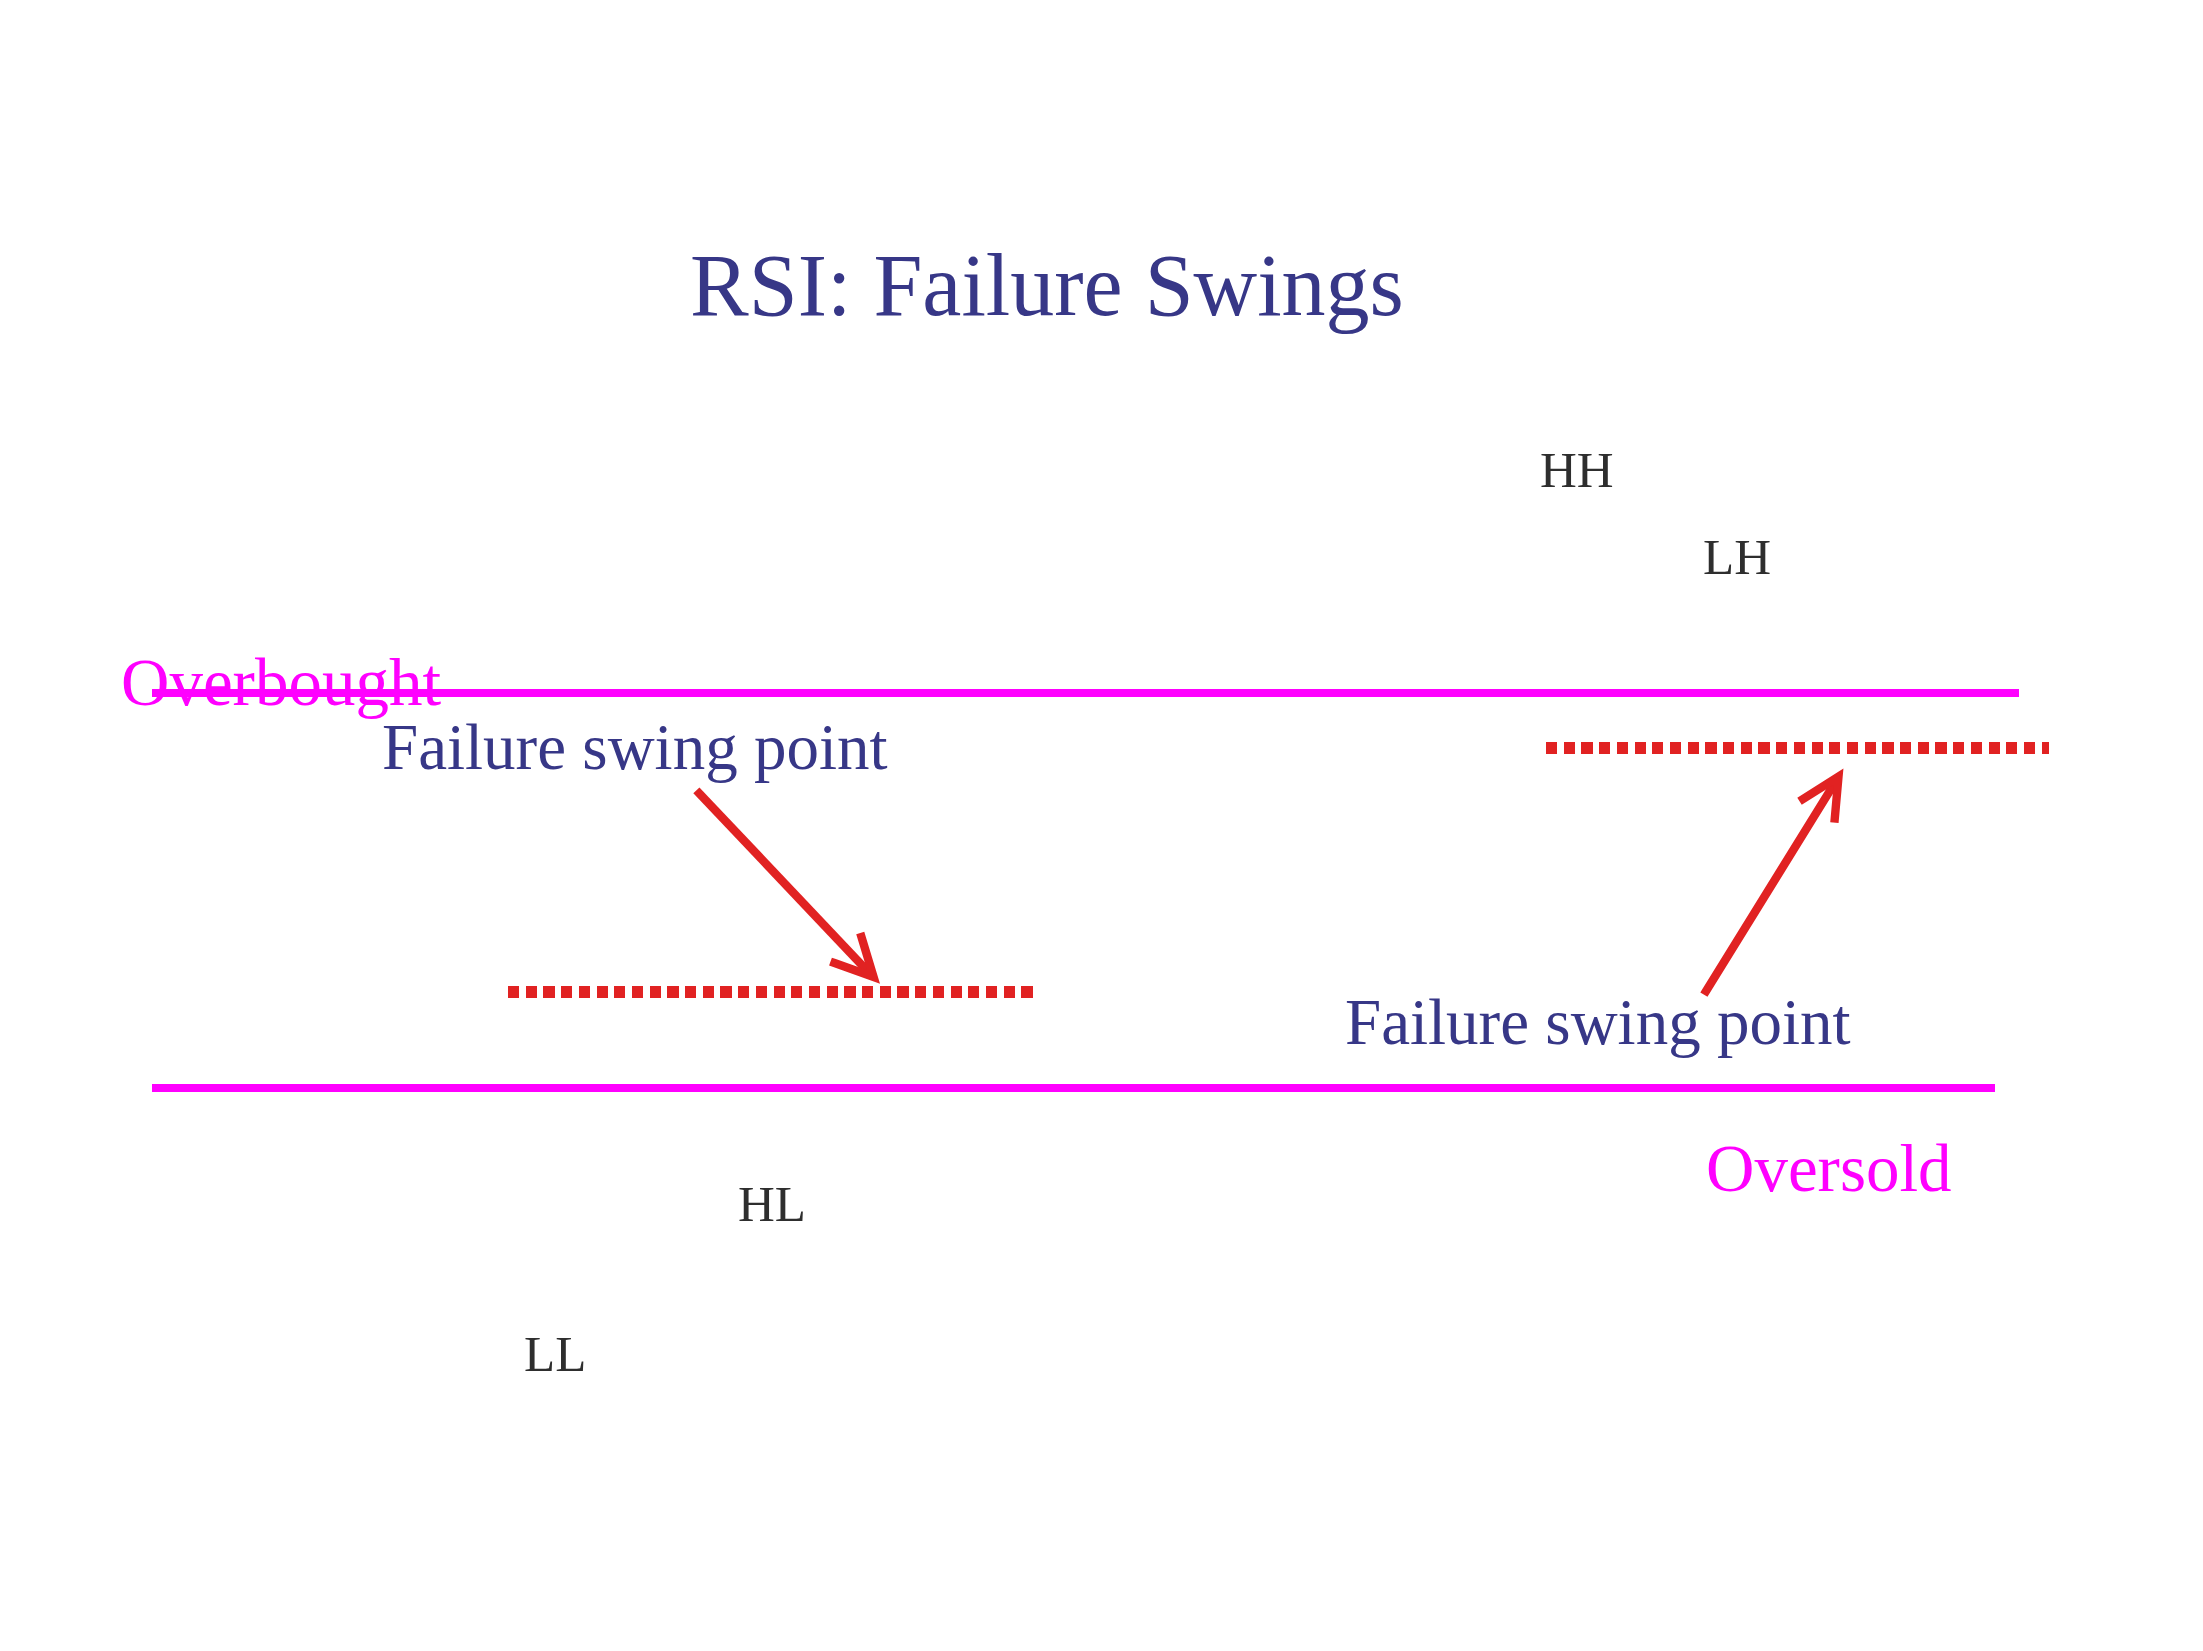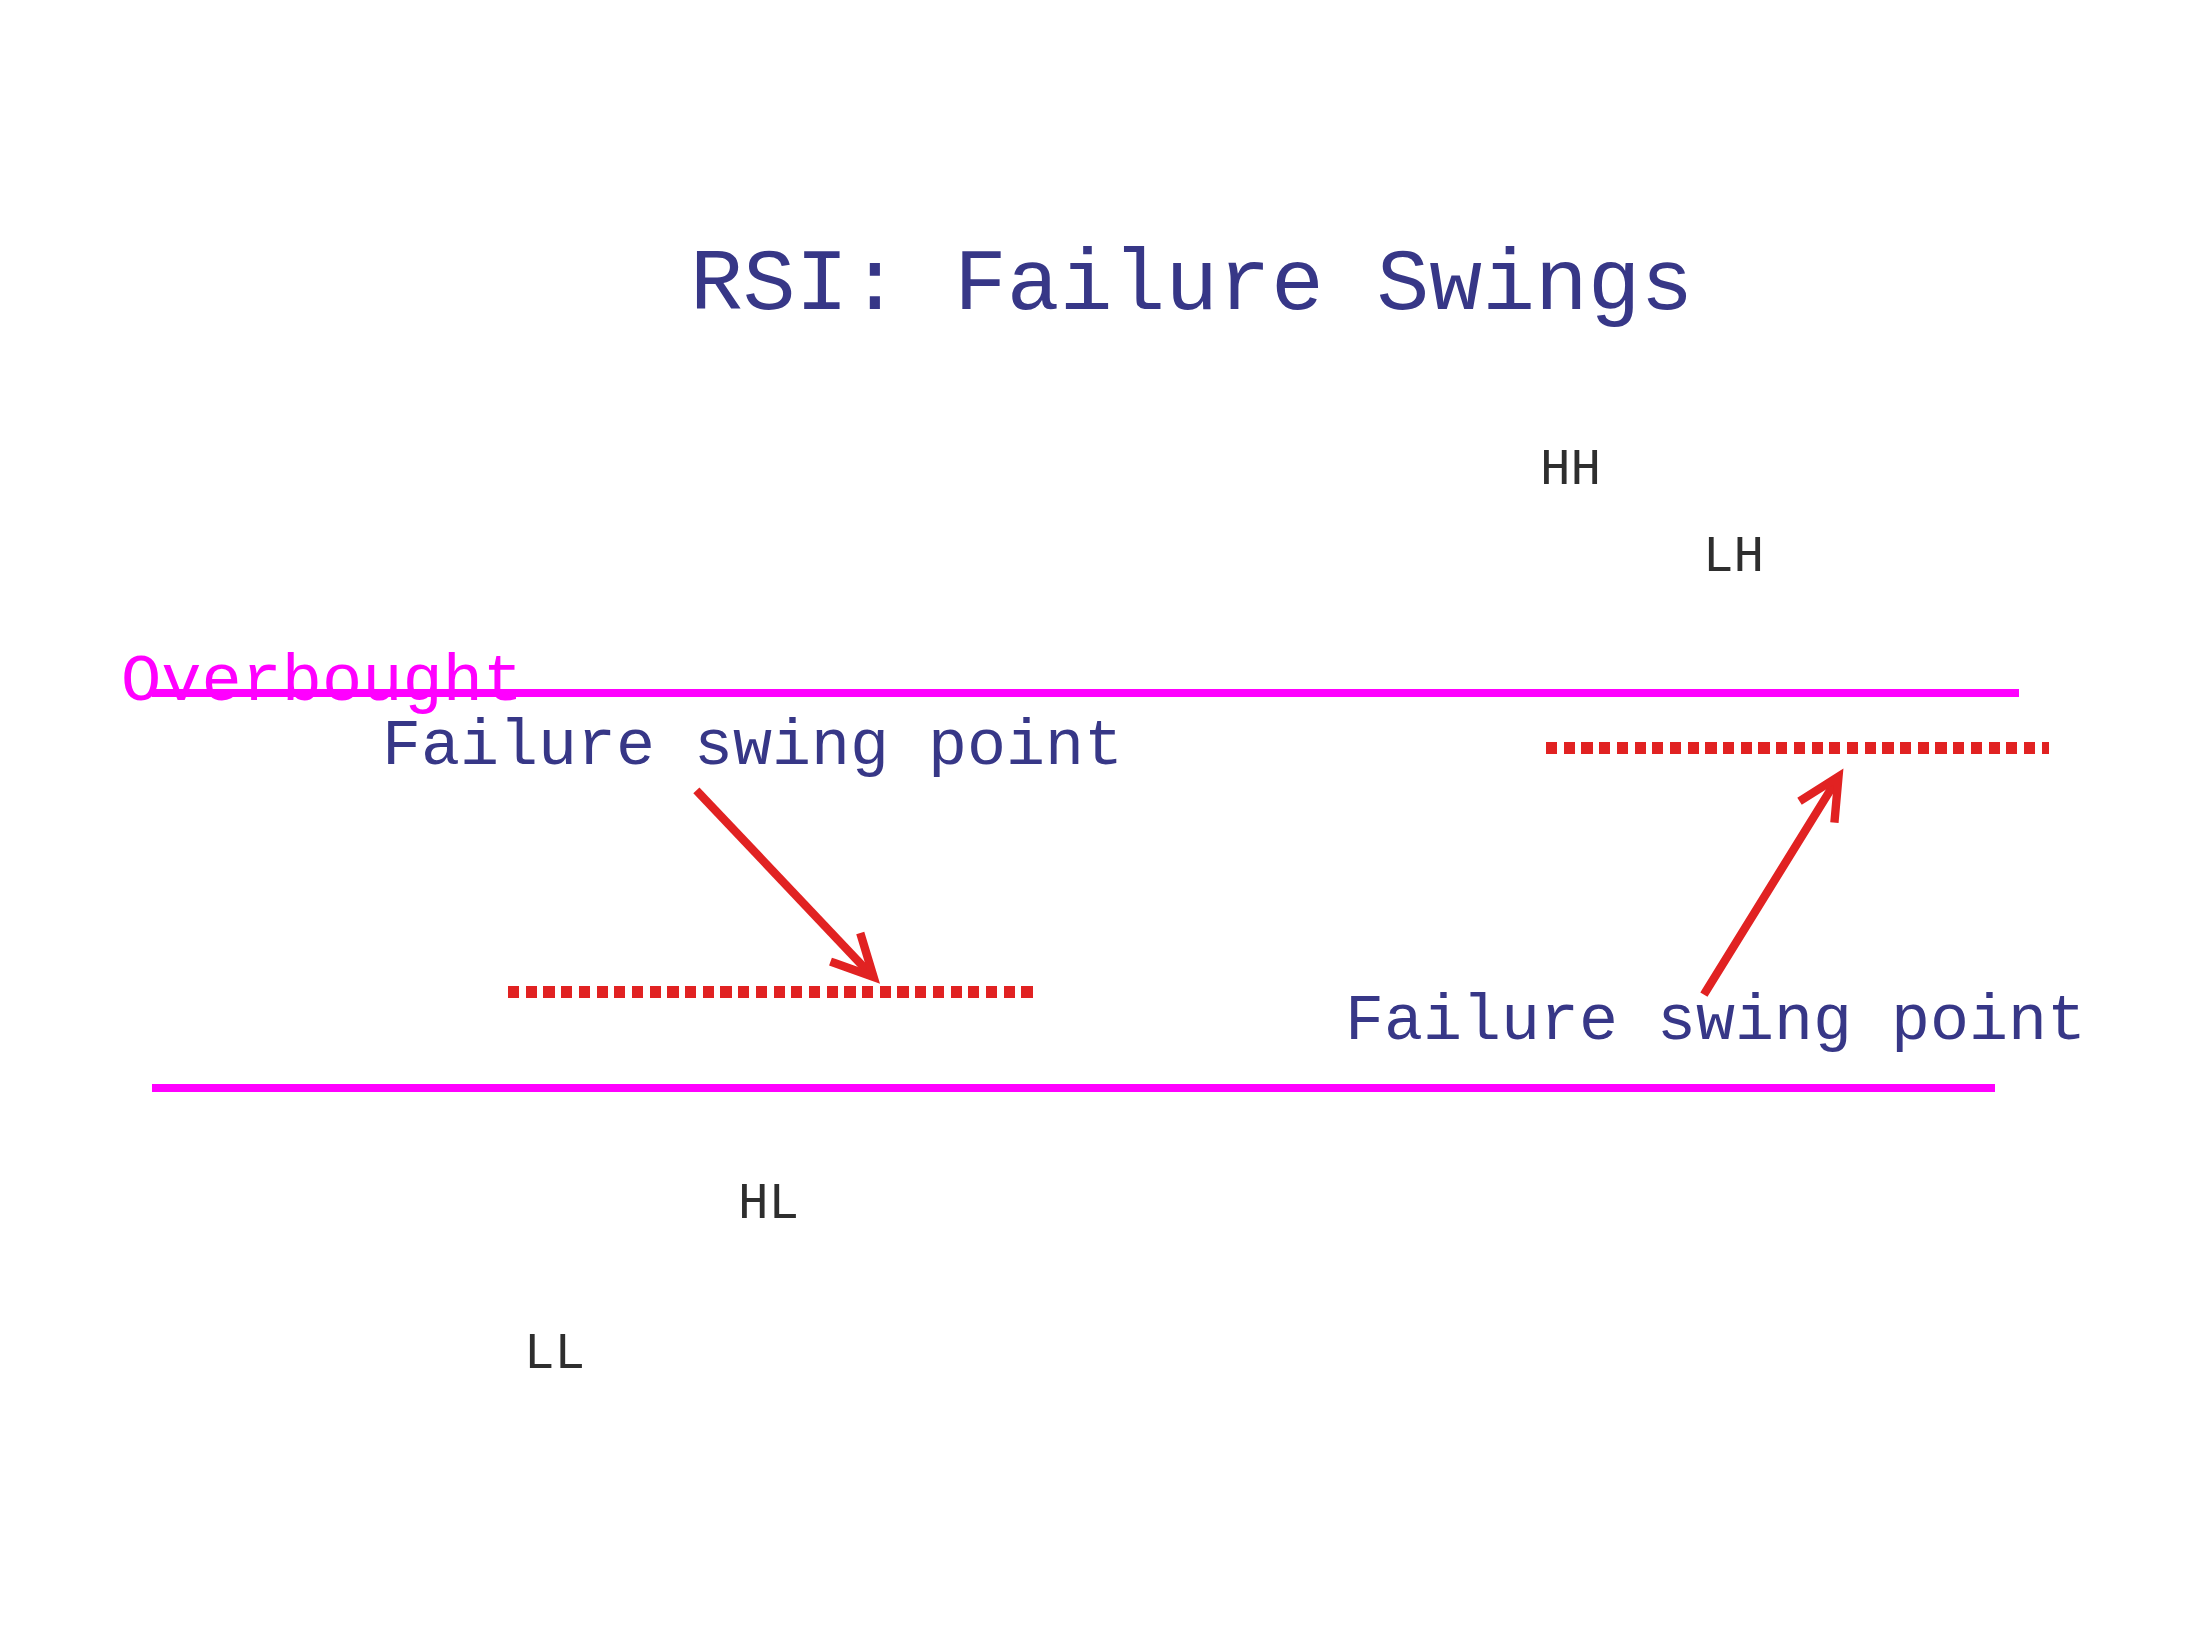--- a/index.html
+++ b/index.html
@@ -5,21 +5,21 @@
   html, body {
     margin: 0;
     padding: 0;
     background: #ffffff;
   }
   .stage {
     position: relative;
     width: 2204px;
     height: 1652px;
     background: var(--background, #ffffff);
-    font-family: Liberation Mono, monospace;
+    font-family: Liberation Serif, serif;
     overflow: hidden;
   }
   .txt {
     position: absolute;
     line-height: 1;
     white-space: nowrap;
   }
   .title {
     left: 690px;
     top: 242px;
@@ -101,20 +101,21 @@
   <div class="txt annotation annot-top">Failure swing point</div>
 
   <div class="dotted-line dotted-left"></div>
 
   <div class="dotted-line dotted-right"></div>
 
   <div class="txt annotation annot-bottom">Failure swing point</div>
 
   <div class="threshold-line line-oversold"></div>
 
+  <div class="txt threshold-label lbl-oversold">Oversold</div>
 
   <div class="txt swing-label lbl-hl">HL</div>
 
   <div class="txt swing-label lbl-ll">LL</div>
 
   <svg class="arrow-overlay" viewBox="0 0 2364 1772">
     <g>
       <line x1="750" y1="851" x2="930" y2="1041"></line>
       <polyline points="895,1033 937,1048 924,1005"></polyline>
     </g>

